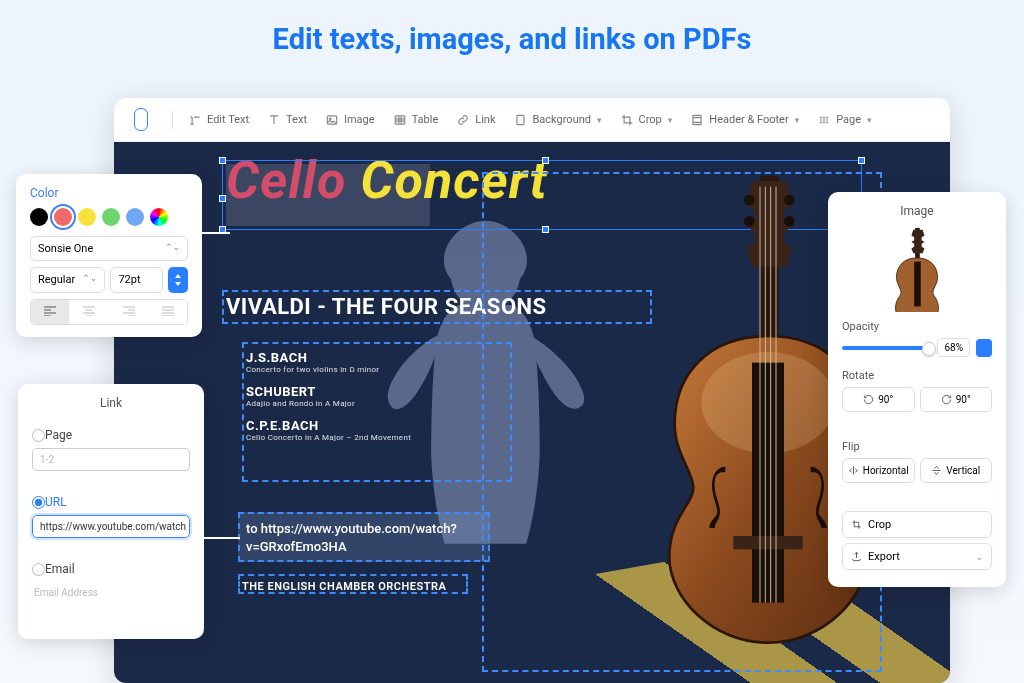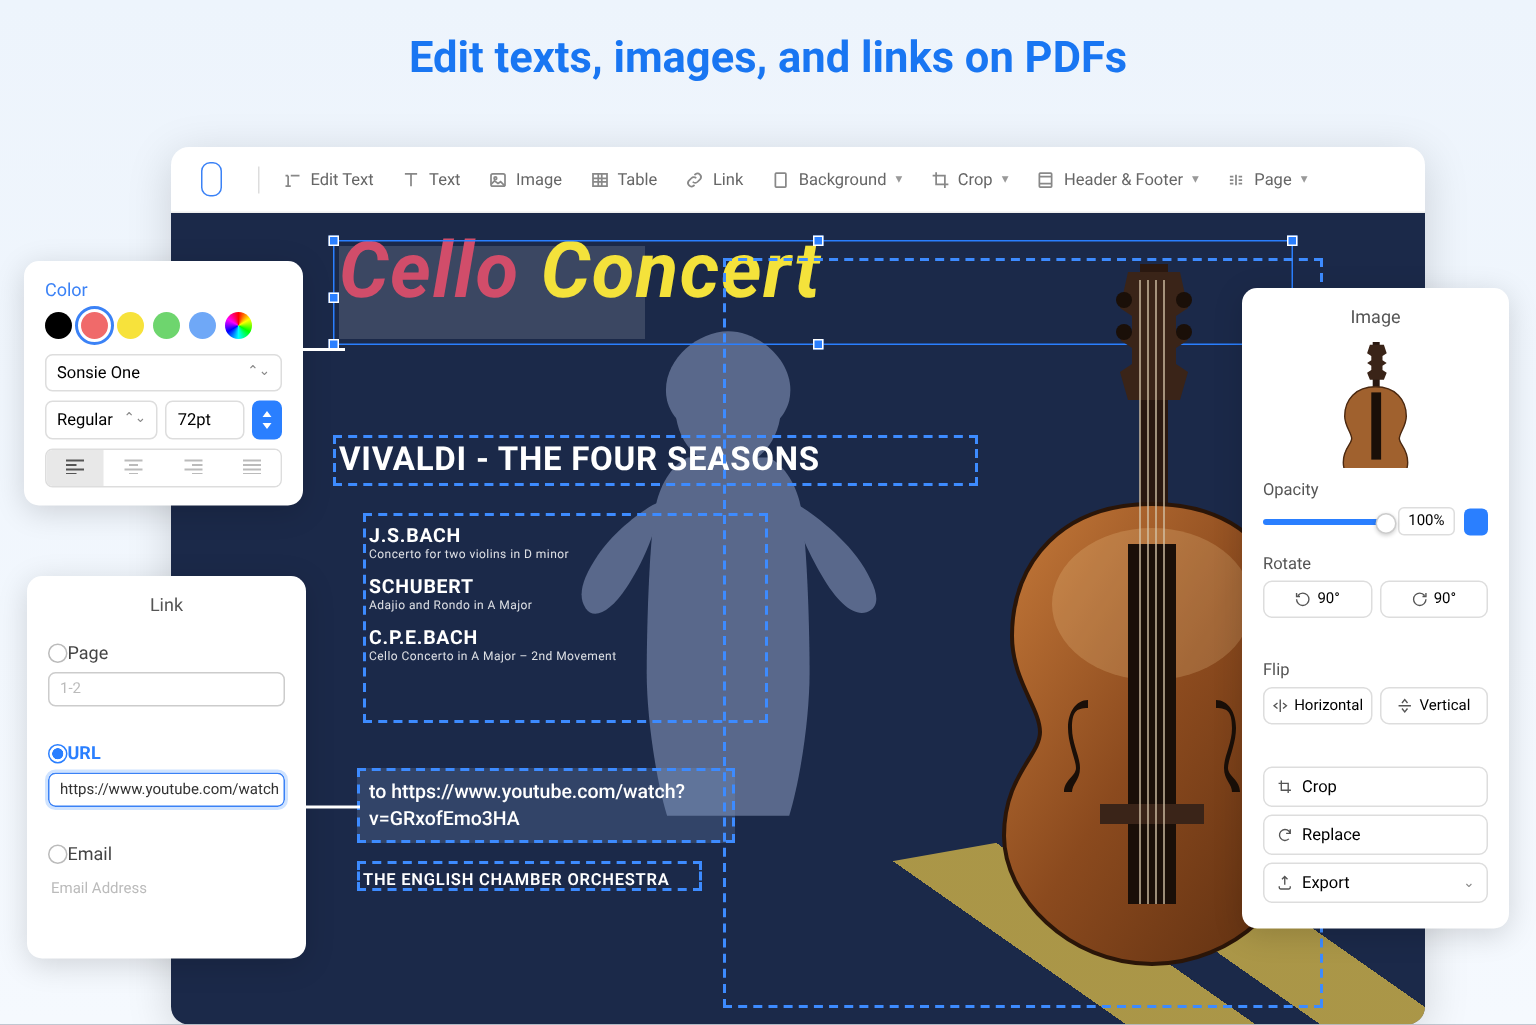--- a/index.html
+++ b/index.html
@@ -296,21 +296,21 @@
 
 <div class="panel panel-link">
   <div class="pl-head">Link</div>
   <div class="radio-row">
       <div class="radio"></div>
       <span class="radio-label">Page</span>
     </div>
   <div class="pl-input ph">1-2</div>
   <div class="radio-row">
       <div class="radio checked"></div>
-      <span class="radio-label" style="color:#2a7fff;font-weight:700">URL</span>
+      <span class="radio-label" style="color:#2a7fff;font-weight:400">URL</span>
     </div>
   <div class="pl-input focus">https://www.youtube.com/watch</div>
   <div class="radio-row">
       <div class="radio"></div>
       <span class="radio-label">Email</span>
     </div>
   <div class="pl-input ph" style="border:none;padding-left:2px">Email Address</div>
 </div>
 
 <div class="panel panel-image">
@@ -320,21 +320,21 @@
         <rect x="28" y="0" width="5" height="38" fill="#2a1810"></rect>
         <path d="M26 2h10l2 6-3 2v3l3 2-3 2v3l3 2-2 5h-10l-2-5 3-2v-3l-3-2 3-2v-3l-3-2z" fill="#3a2418"></path>
         <path d="M30 32c-14 0-22 9-22 21 0 7 5 12 5 16s-6 7-6 17 10 20 23 20 23-10 23-20-6-13-6-17 5-9 5-16c0-12-8-21-22-21z" fill="#a0612e" stroke="#4a2810"></path>
         <rect x="27" y="36" width="7" height="48" fill="#1a0f08"></rect>
       </svg>
   </div>
   <div class="pi-label">Opacity</div>
   <div class="slider-row">
     <div class="slider"></div>
     <div class="pct-box">
-        <span>100%</span>
+        <span>68%</span>
       </div>
     <div class="pct-lock"></div>
   </div>
   <div class="pi-label">Rotate</div>
   <div class="btn-row">
     <div class="pi-btn">
         <svg class="icn-sm" viewBox="0 0 24 24" fill="none" stroke="#555" stroke-width="2">
           <path d="M3 12a9 9 0 109-9 9 9 0 00-7 3.5M3 3v5h5"></path>
         </svg>
         <span>90°</span>
@@ -359,26 +359,20 @@
           <path d="M3 12h18M8 8l4-5 4 5M8 16l4 5 4-5"></path>
         </svg>
         <span>Vertical</span>
       </div>
   </div>
   <div class="pi-btn-full">
       <svg class="icn-sm" viewBox="0 0 24 24" fill="none" stroke="#555" stroke-width="2">
         <path d="M7 3v14h14M3 7h14v14"></path>
       </svg>
       <span>Crop</span>
-    </div>
-  <div class="pi-btn-full">
-      <svg class="icn-sm" viewBox="0 0 24 24" fill="none" stroke="#555" stroke-width="2">
-        <path d="M20 10a8 8 0 10-2 8M20 4v6h-6"></path>
-      </svg>
-      <span>Replace</span>
     </div>
   <div class="pi-btn-full">
       <svg class="icn-sm" viewBox="0 0 24 24" fill="none" stroke="#555" stroke-width="2">
         <path d="M12 3v12M8 7l4-4 4 4M4 17v2a2 2 0 002 2h12a2 2 0 002-2v-2"></path>
       </svg>
       <span>Export</span>
       <span class="sp chev">⌄</span>
     </div>
 </div>
 

